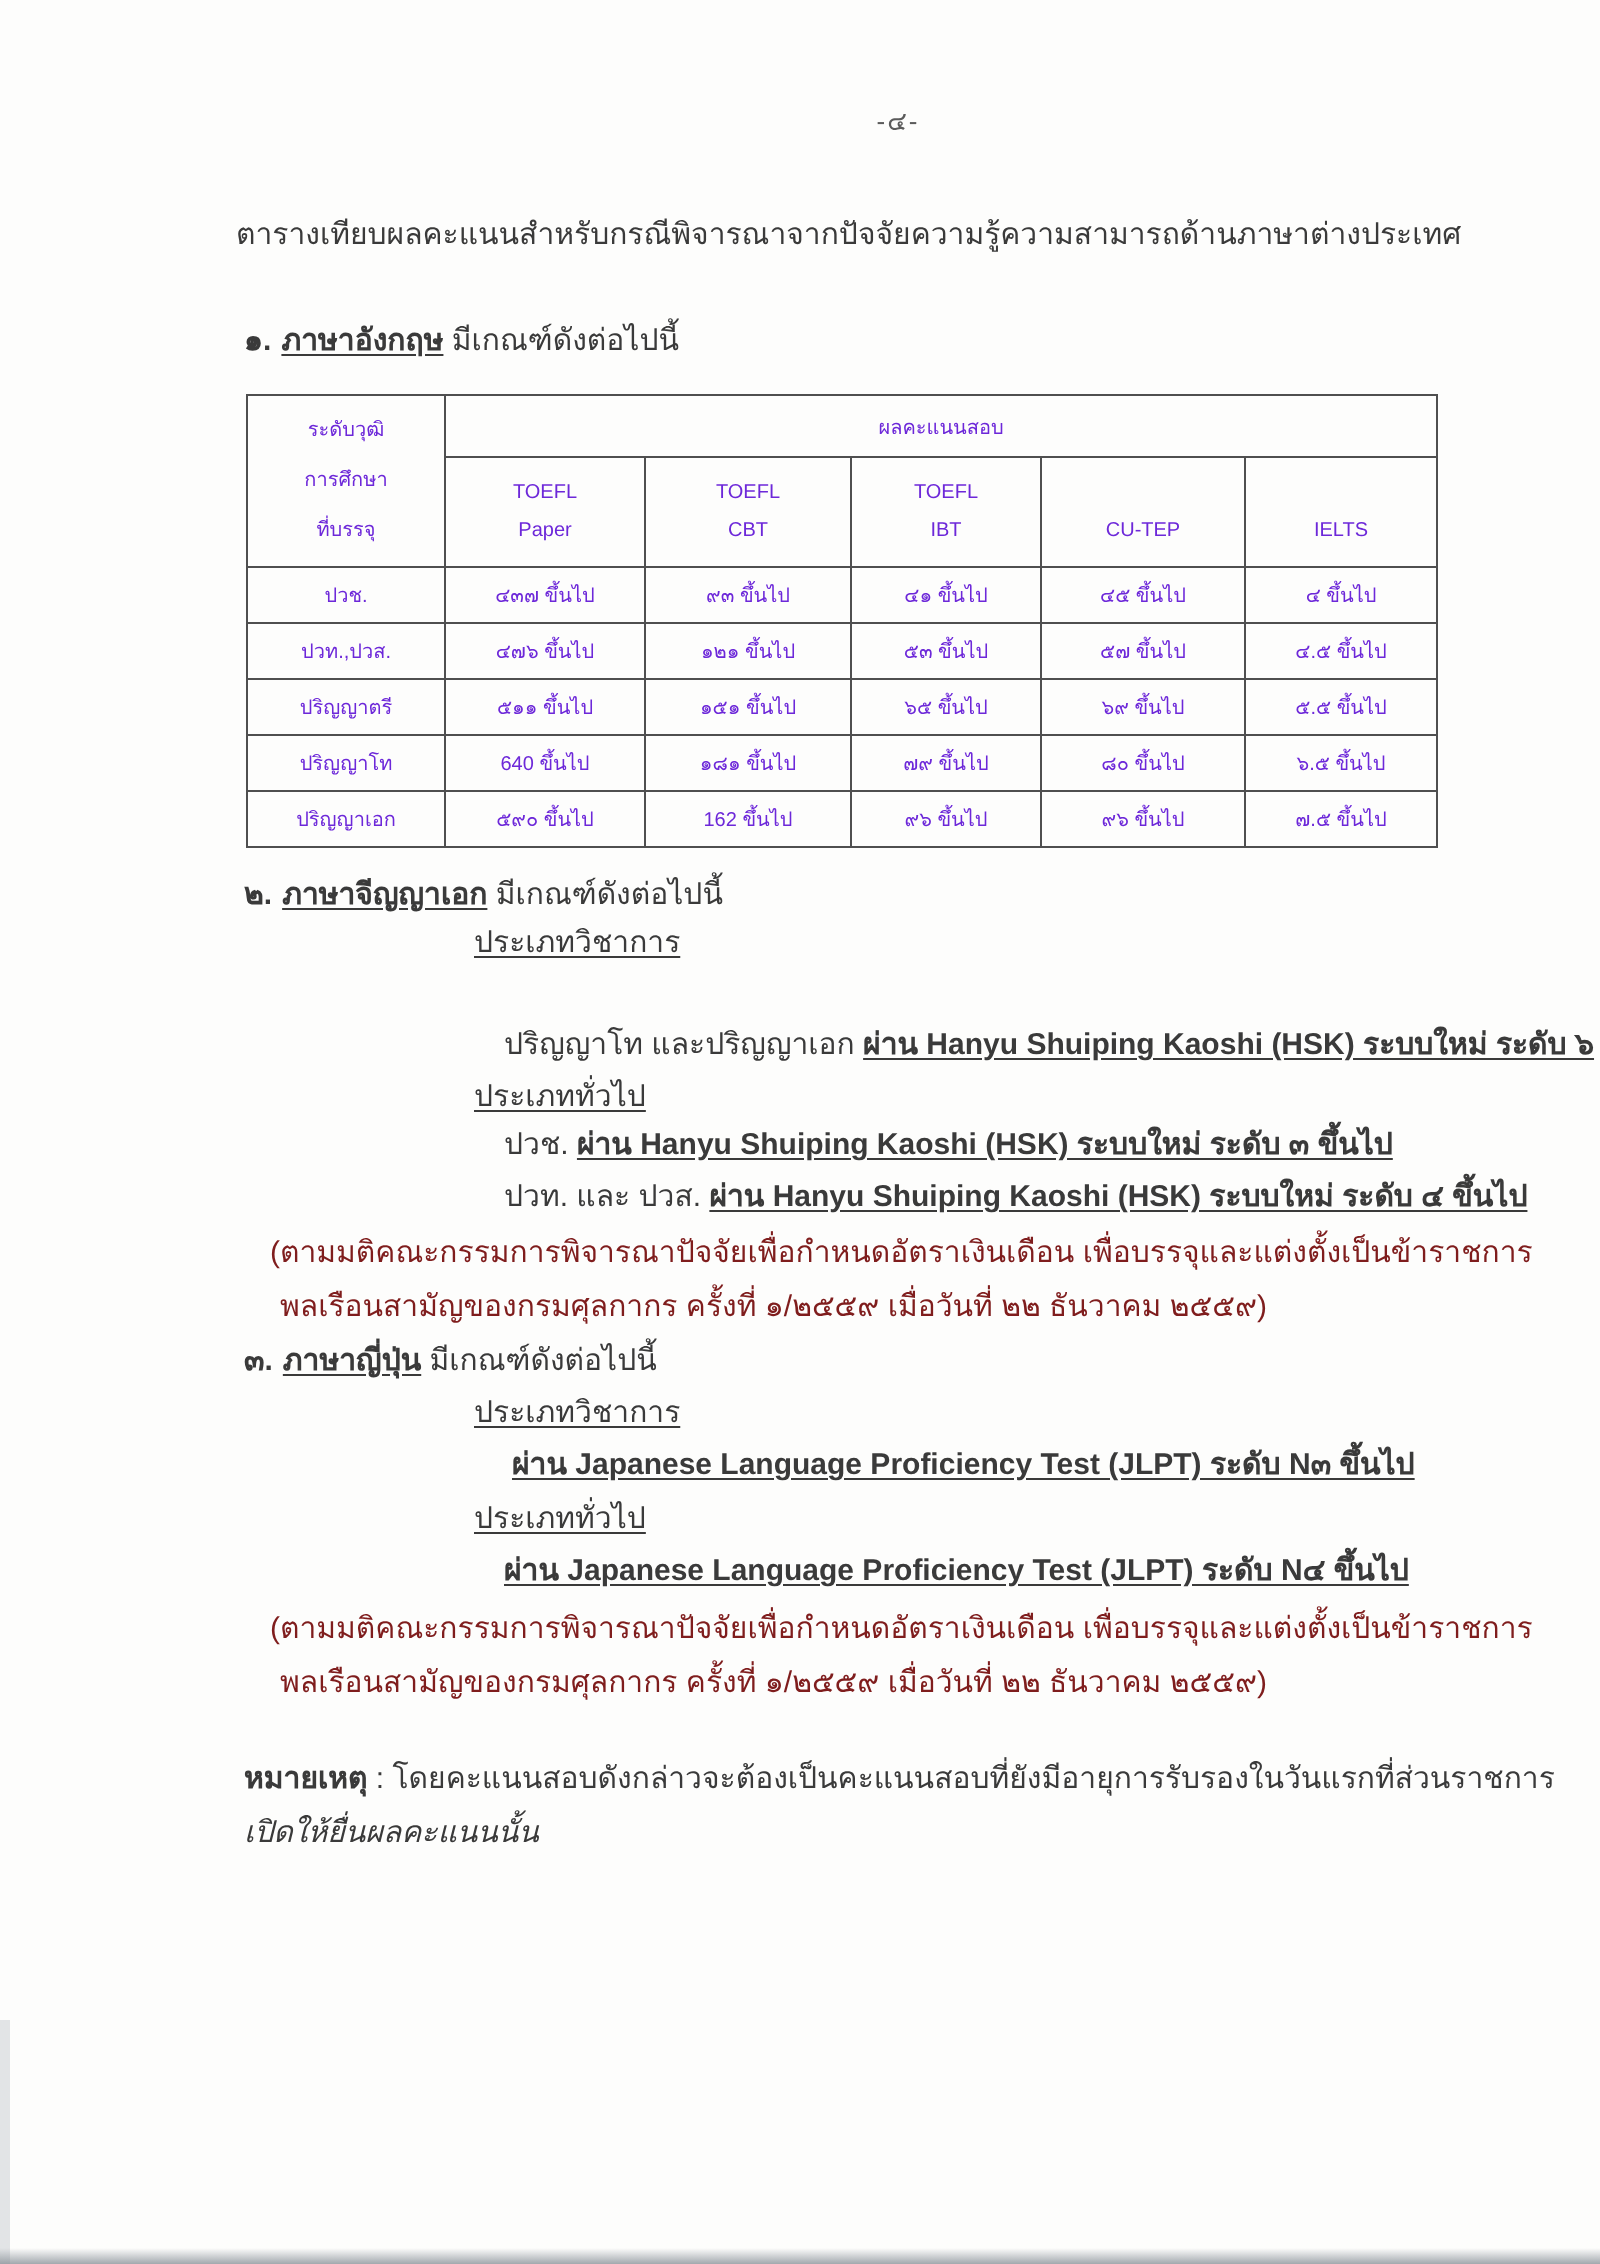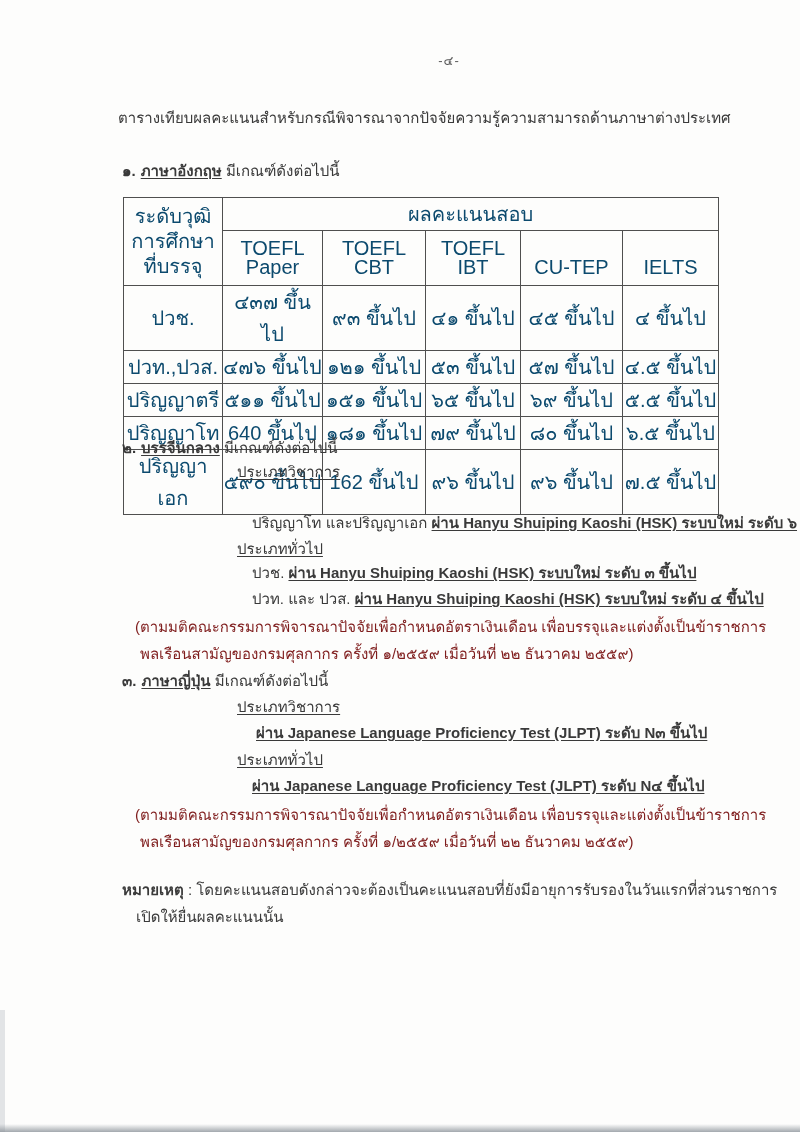--- a/index.html
+++ b/index.html
@@ -11,21 +11,21 @@
   }
   .abs { position:absolute; white-space:nowrap; line-height:21px;text-align:center; }
   .b { font-weight:700; }
   .u { text-decoration:underline; text-underline-offset:2px; }
   .sec-num { font-weight:700; margin-right:5px; }
   .page-num { font-size:13px; color:#5b5b5b; letter-spacing:1px; }
 
   table.score-table {
     position:absolute; left:123px; top:197px; width:595px;
     border-collapse:collapse; table-layout:fixed;
-    font-size:20px; color:#0c4a6e;
+    font-size:10px; color:#6d28d9;
   }
   table.score-table td {
     border:1px solid #4f4f4f; text-align:center; vertical-align:middle;
     padding:0;
   }
   td.score-head { height:30px; }
   tr.subhead td { height:54px; }
   tr.datarow td { height:27px; }
   .th-line { line-height:19px; height:19px; }
   .rowhead-line { line-height:25px; }
@@ -130,21 +130,21 @@
         <td>๕๙๐ ขึ้นไป</td>
         <td>162 ขึ้นไป</td>
         <td>๙๖ ขึ้นไป</td>
         <td>๙๖ ขึ้นไป</td>
         <td>๗.๕ ขึ้นไป</td>
       </tr>
     </tbody>
   </table>
 
   <div class="abs" style="left:122px; top:437px;">
-    <span class="sec-num">๒.</span><span class="b u">บรรจีนกลาง</span><span> มีเกณฑ์ดังต่อไปนี้</span>
+    <span class="sec-num">๒.</span><span class="b u">ภาษาจีญญาเอก</span><span> มีเกณฑ์ดังต่อไปนี้</span>
   </div>
   <div class="abs u" style="left:237px; top:461px;">ประเภทวิชาการ</div>
   <div class="abs" style="left:252px; top:512px;">
     <span>ปริญญาโท และปริญญาเอก </span><span class="b u">ผ่าน Hanyu Shuiping Kaoshi (HSK) ระบบใหม่ ระดับ ๖</span>
   </div>
   <div class="abs u" style="left:237px; top:538px;">ประเภททั่วไป</div>
   <div class="abs" style="left:252px; top:562px;">
     <span>ปวช. </span><span class="b u">ผ่าน Hanyu Shuiping Kaoshi (HSK) ระบบใหม่ ระดับ ๓ ขึ้นไป</span>
   </div>
   <div class="abs" style="left:252px; top:588px;">
@@ -159,17 +159,17 @@
   <div class="abs u" style="left:237px; top:696px;">ประเภทวิชาการ</div>
   <div class="abs b u" style="left:256px; top:722px;">ผ่าน Japanese Language Proficiency Test (JLPT) ระดับ N๓ ขึ้นไป</div>
   <div class="abs u" style="left:237px; top:749px;">ประเภททั่วไป</div>
   <div class="abs b u" style="left:252px; top:775px;">ผ่าน Japanese Language Proficiency Test (JLPT) ระดับ N๔ ขึ้นไป</div>
   <div class="abs note" style="left:135px; top:804px;">(ตามมติคณะกรรมการพิจารณาปัจจัยเพื่อกำหนดอัตราเงินเดือน เพื่อบรรจุและแต่งตั้งเป็นข้าราชการ</div>
   <div class="abs note" style="left:140px; top:831px;">พลเรือนสามัญของกรมศุลกากร ครั้งที่ ๑/๒๕๕๙ เมื่อวันที่ ๒๒ ธันวาคม ๒๕๕๙)</div>
 
   <div class="abs" style="left:122px; top:879px;">
     <span class="b">หมายเหตุ</span><span> : โดยคะแนนสอบดังกล่าวจะต้องเป็นคะแนนสอบที่ยังมีอายุการรับรองในวันแรกที่ส่วนราชการ</span>
   </div>
-  <div class="abs" style="left:136px; top:906px;">เปิดให้ยื่นผลคะแนนนั้น</div>
+  <div class="abs" style="left:122px; top:906px;font-style:italic;">เปิดให้ยื่นผลคะแนนนั้น</div>
 
   <div class="scan-edge-left"></div>
   <div class="scan-edge-bottom"></div>
 </div>
 
 </body></html>

